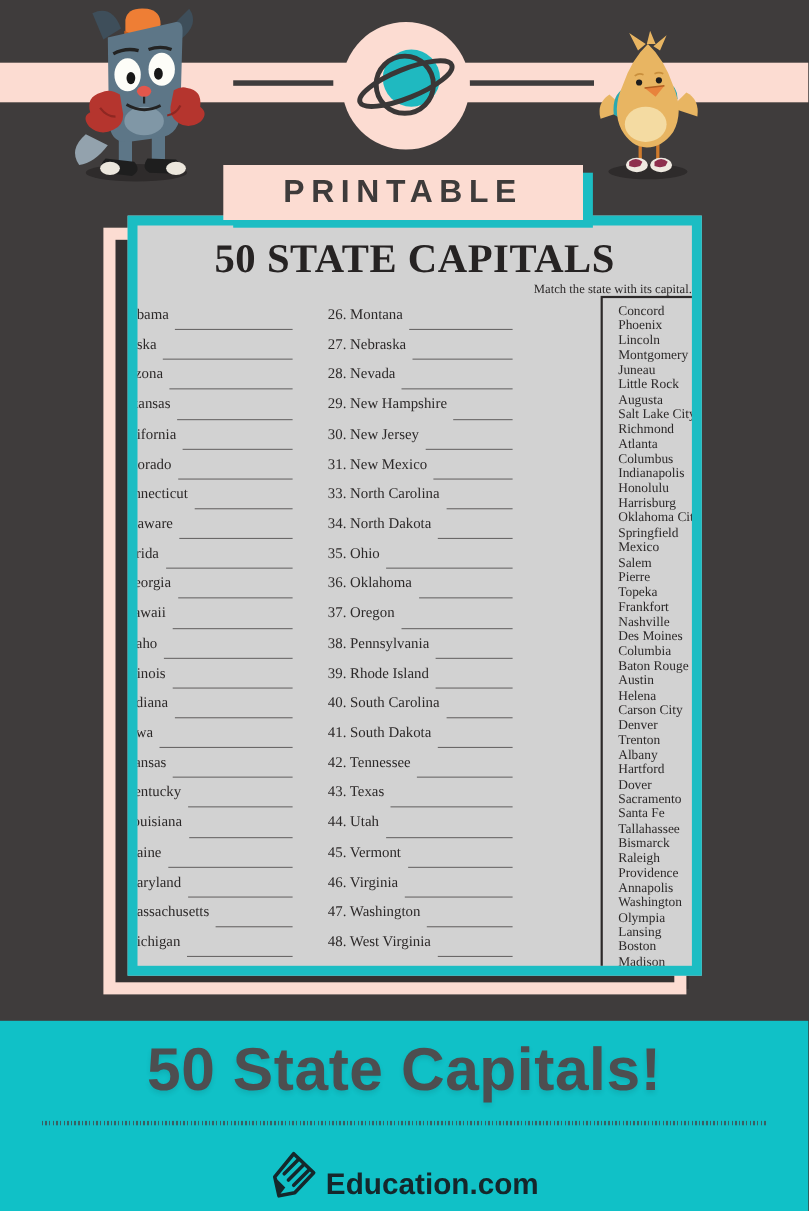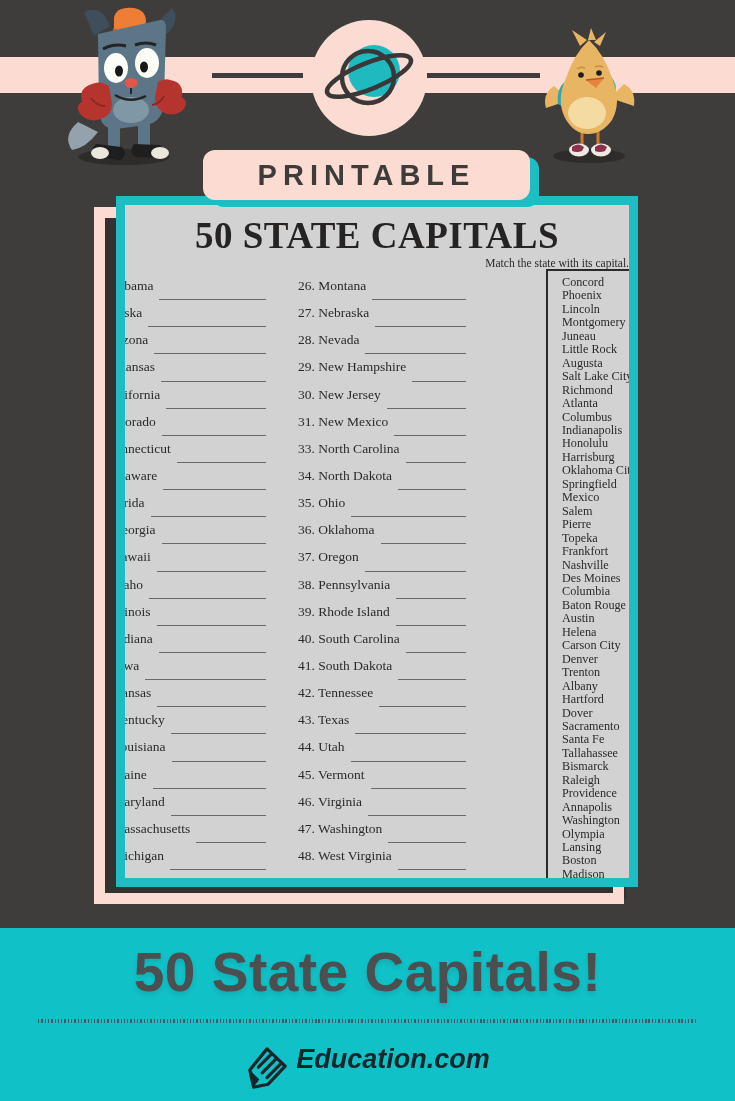--- a/index.html
+++ b/index.html
@@ -11,21 +11,21 @@
   .abs{position:absolute;}
   
   .band{left:0;top:57px;width:735px;height:36px;background:var(--peach,#fcdcd2);}
   .band-line{top:73px;height:5px;background:var(--background,#3f3c3c);}
   .band-line.l{left:212px;width:91px;}
   .band-line.r{left:427px;width:113px;}
   .planet-circle{left:311px;top:20px;width:116px;height:116px;border-radius:50%;
     background:var(--peach,#fcdcd2);display:flex;align-items:center;justify-content:center;}
   
   .printable-box{left:203px;top:150px;width:327px;height:50px;background:var(--peach,#fcdcd2);
-    box-shadow:9px 7px 0 var(--teal,#1cbdc3);display:flex;align-items:center;justify-content:center;z-index:6;border-radius:12px;}
+    box-shadow:9px 7px 0 var(--teal,#1cbdc3);display:flex;align-items:center;justify-content:center;z-index:6;}
   .printable-box span{font-size:29px;font-weight:800;letter-spacing:6px;color:#3e3b3b;}
   
   .frame-shadow{left:104px;top:208px;width:522px;height:691px;background:#343131;z-index:1;}
   .pink-frame{left:94px;top:207px;width:530px;height:697px;border:11px solid var(--peach,#fcdcd2);
     box-sizing:border-box;z-index:2;}
   .paper-frame{left:116px;top:196px;width:522px;height:691px;border:9px solid var(--teal,#1cbdc3);
     box-sizing:border-box;background:var(--paper,#d2d2d2);overflow:hidden;z-index:3;}
   .paper-inner{position:relative;width:100%;height:100%;color:var(--ink,#2c2929);
     font-family:"Liberation Serif",serif;}
   .paper-title{margin:12px 0 0 0;text-align:center;font-size:37px;line-height:1;font-weight:700;
@@ -39,21 +39,21 @@
   .capitals-box{position:absolute;left:421px;top:52px;width:160px;height:660px;
     border:2px solid #2c2929;padding:5px 0 0 14px;box-sizing:border-box;}
   .capital{font-size:12.2px;line-height:13.45px;}
   
   .footer{left:0;top:928px;width:735px;height:173px;background:var(--footer_teal,#10c1c7);}
   .footer-title{left:0;top:945px;width:735px;text-align:center;font-size:55px;line-height:1;
     font-weight:600;color:var(--footer_text,#4d4e50);letter-spacing:.5px;
     text-shadow:0 3px 5px rgba(0,0,0,.10);}
   .dotted-divider{left:38px;top:1019px;width:659px;height:4px;
     background:repeating-linear-gradient(90deg,#3a5f62 0 1.3px,transparent 1.3px 3.3px);}
-  .brand-row{left:0;top:1044px;width:735px;display:flex;align-items:flex-start;justify-content:center;gap:7px;font-style:italic;}
+  .brand-row{left:0;top:1044px;width:735px;display:flex;align-items:flex-end;justify-content:center;gap:7px;}
   .brand-text{font-size:27px;font-weight:600;color:#15272b;}
 </style>
 </head>
 <body>
 
 <div class="abs band"></div>
 <div class="abs band-line l"></div>
 <div class="abs band-line r"></div>
 
 <div class="abs planet-circle">

